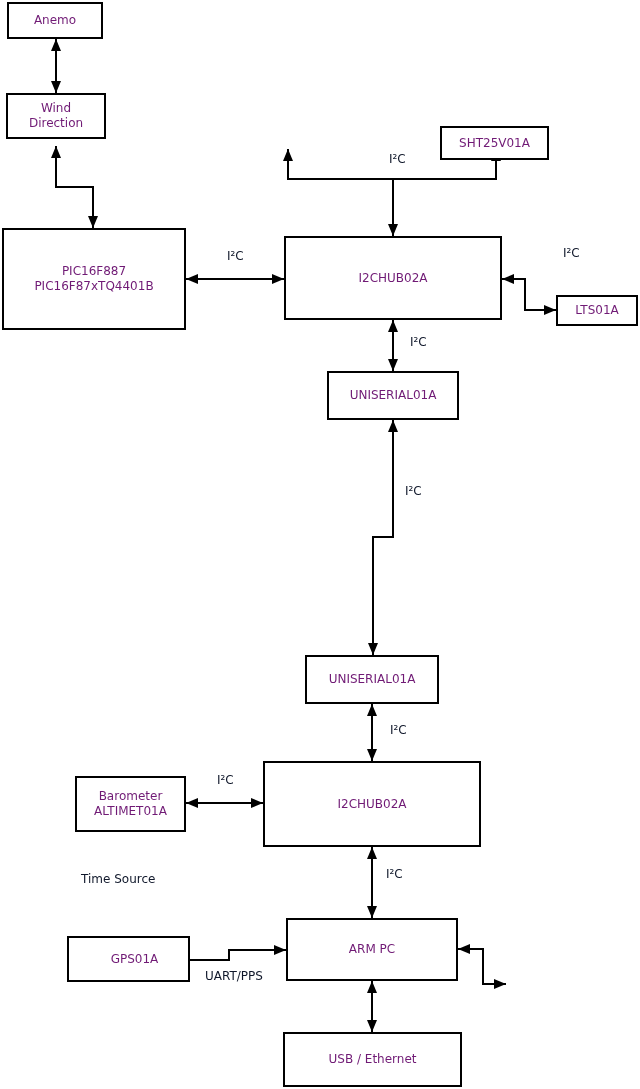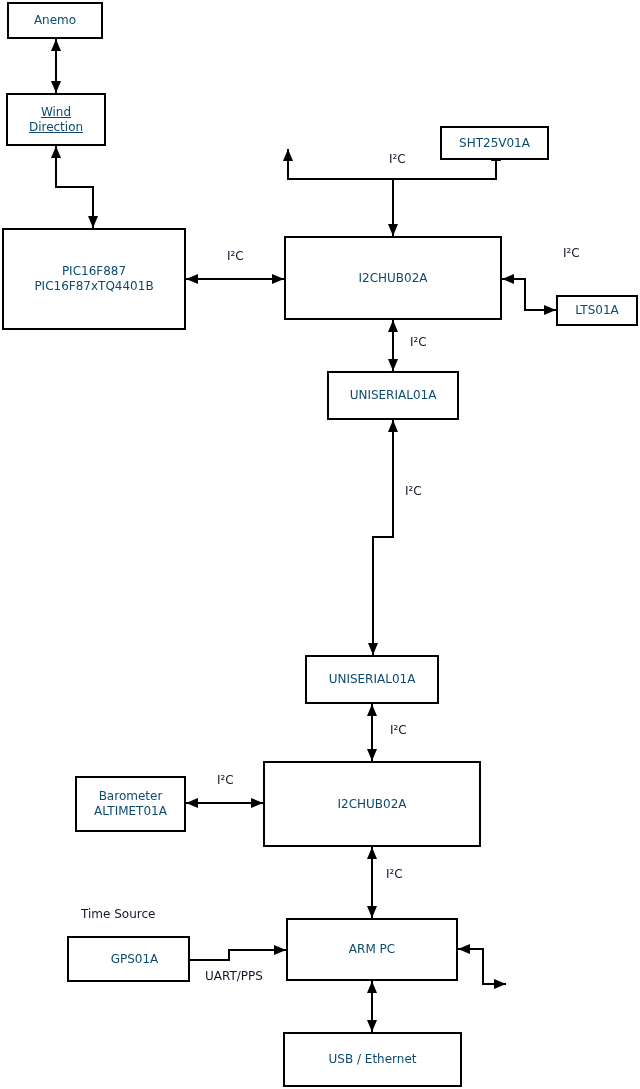--- a/index.html
+++ b/index.html
@@ -26,21 +26,21 @@
     position: absolute;
     border: 2px solid #000000;
     background: #ffffff;
     display: flex;
     flex-direction: column;
     align-items: center;
     justify-content: center;
     text-align: center;
     font-size: 12px;
     line-height: 15px;
-    color: #0c4a6e;
+    color: #701a75;
   }
   .lbl {
     position: absolute;
     font-size: 12px;
     line-height: 14px;
     white-space: nowrap;
     color: #0f172a;
   }
 </style>
 </head>
@@ -71,21 +71,21 @@
     <line x1="372" y1="847" x2="372" y2="918" marker-start="url(#as)" marker-end="url(#ae)"></line>
     <polyline points="174,960 229,960 229,950 286,950" marker-end="url(#ae)"></polyline>
     <polyline points="458,949 483,949 483,984 506,984" marker-start="url(#as)" marker-end="url(#ae)"></polyline>
     <line x1="372" y1="981" x2="372" y2="1032" marker-start="url(#as)" marker-end="url(#ae)"></line>
   </svg>
 
   <div class="node" style="left:7px; top:2px; width:96px; height:37px;">
     <span>Anemo</span>
   </div>
 
-  <div class="node" style="left:6px; top:93px; width:100px; height:53px;text-decoration:underline;">
+  <div class="node" style="left:6px; top:93px; width:100px; height:46px;">
     <span>Wind</span>
     <span>Direction</span>
   </div>
 
   <div class="node" style="left:2px; top:228px; width:184px; height:102px;">
     <span>PIC16F887</span>
     <span>PIC16F87xTQ4401B</span>
   </div>
 
 
@@ -134,15 +134,15 @@
   <span class="lbl" style="left:389px; top:152px;">I²C</span>
   <span class="lbl" style="left:227px; top:249px;">I²C</span>
   <span class="lbl" style="left:563px; top:246px;">I²C</span>
   <span class="lbl" style="left:410px; top:335px;">I²C</span>
   <span class="lbl" style="left:405px; top:484px;">I²C</span>
   <span class="lbl" style="left:390px; top:723px;">I²C</span>
   <span class="lbl" style="left:217px; top:773px;">I²C</span>
   <span class="lbl" style="left:386px; top:867px;">I²C</span>
   <span class="lbl" style="left:191px; top:969px;margin-left:14px;">UART/PPS</span>
 
-  <span class="lbl" style="left:81px; top:907px;">Time Source</span>
+  <span class="lbl" style="left:81px; top:872px;">Time Source</span>
 
 </div>
 
 </body></html>

